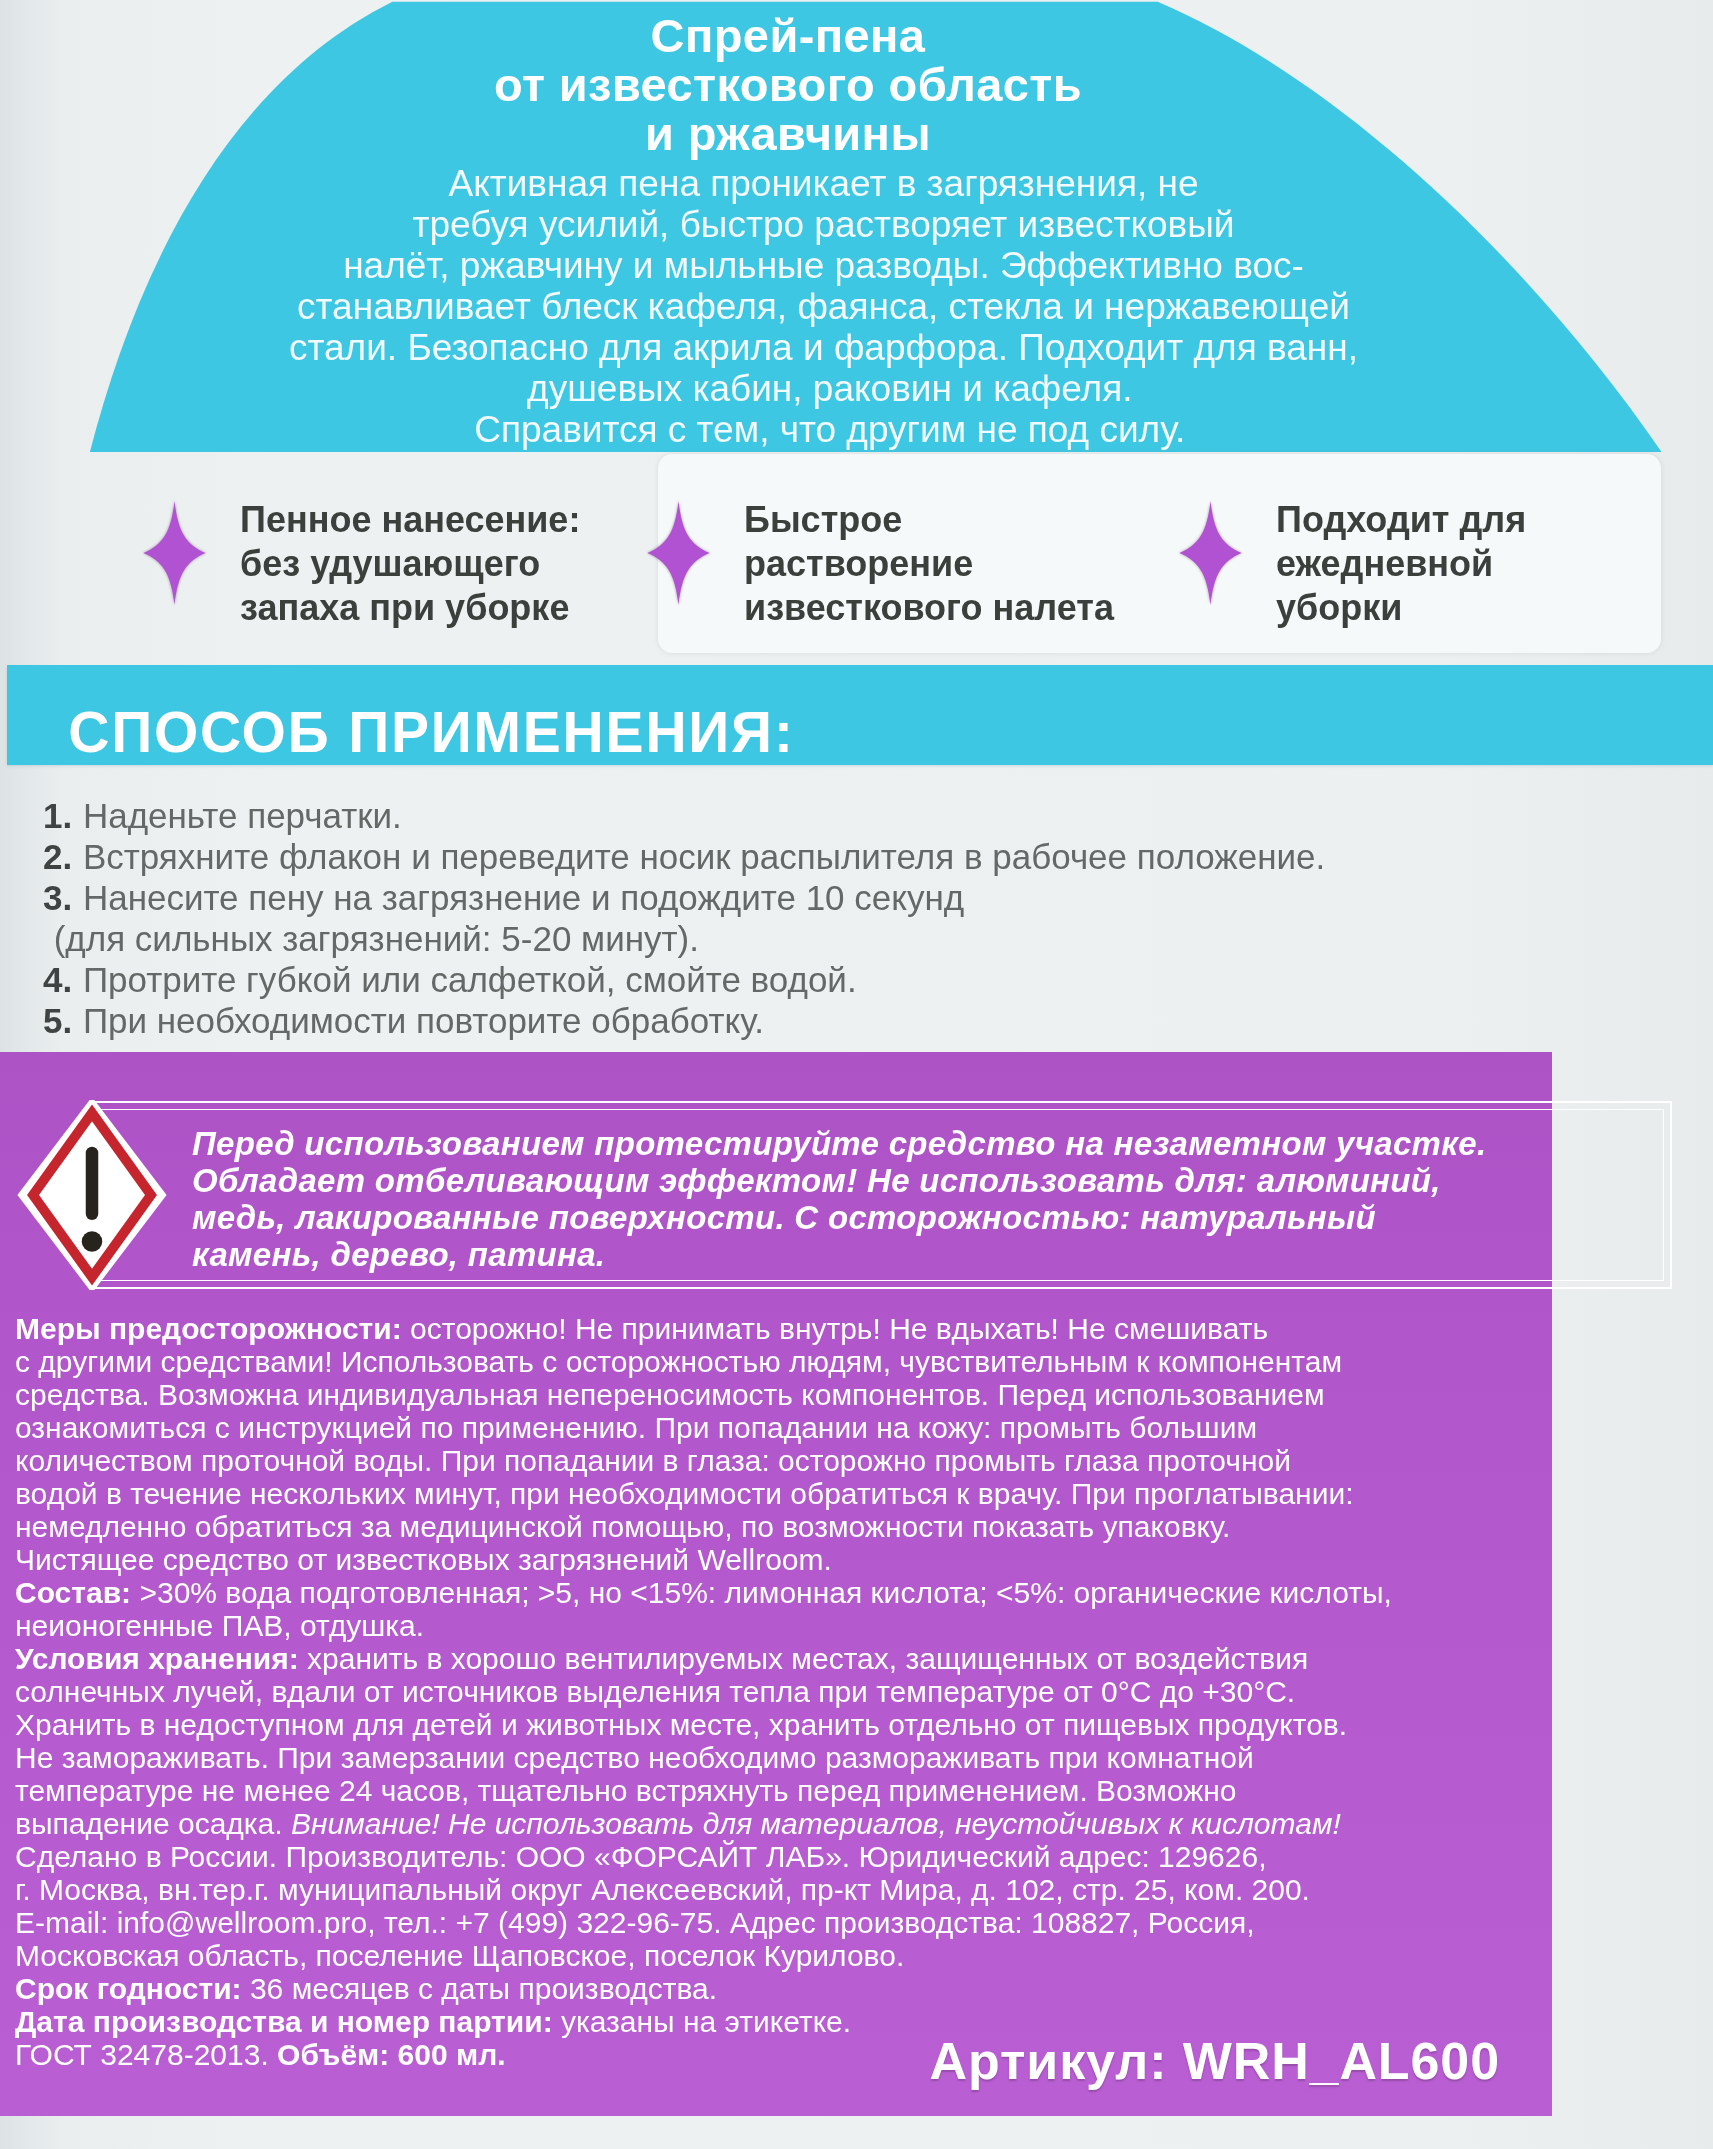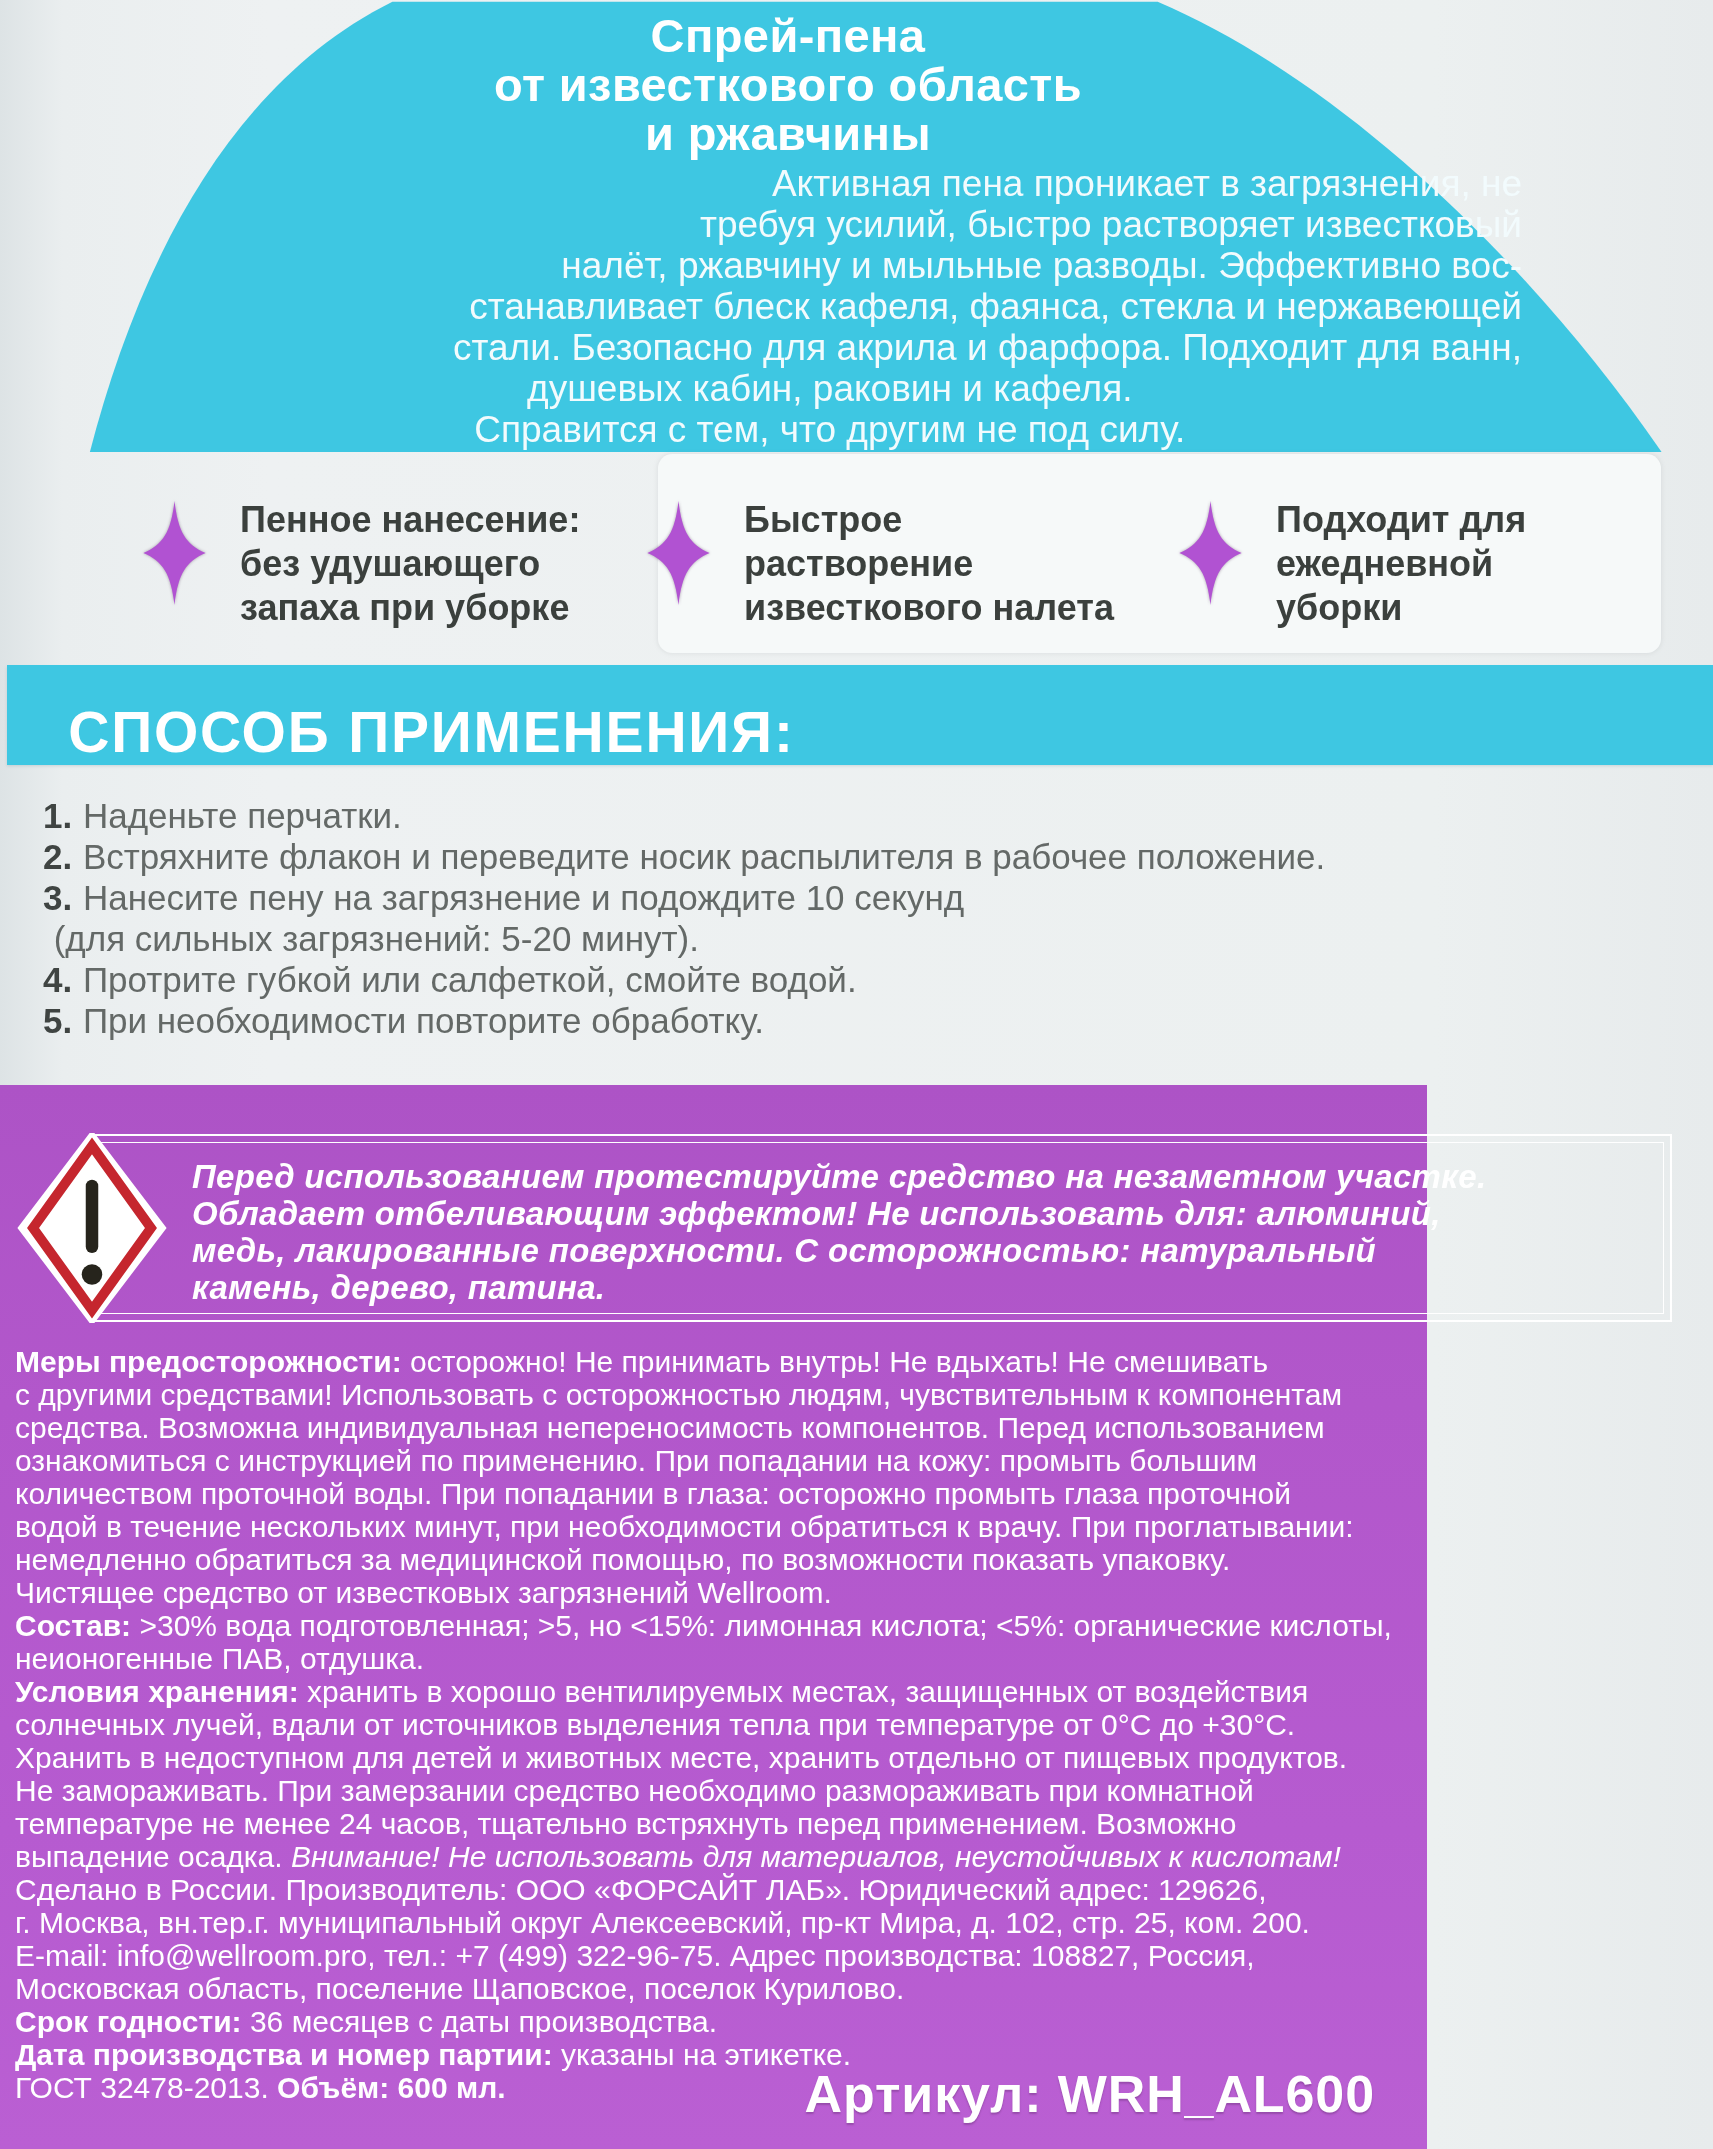--- a/index.html
+++ b/index.html
@@ -14,21 +14,21 @@
   .dome-svg{position:absolute;left:0;top:0;}
   .title{
     position:absolute;left:430px;top:10.7px;width:716px;
     text-align:center;color:#ffffff;font-size:47px;font-weight:bold;
     line-height:49px;white-space:pre-line;letter-spacing:0.4px;
   }
   .desc{
     position:absolute;left:125px;top:163px;width:1397px;
     color:#f2fbfd;font-size:37px;line-height:41px;
   }
-  .desc > div{text-align:right;}
+  .desc > div{text-align:center;}
   .desc > div:nth-of-type(6),
   .desc > div:nth-of-type(7){text-align:center;padding-left:12.5px;}
 
   
   .white-card{
     position:absolute;left:658px;top:454px;width:1003px;height:199px;
     background:#f6f9f9;border-radius:14.3px;box-shadow:0 0 5.4px rgba(120,130,135,.18);
   }
 
   
@@ -53,21 +53,21 @@
     margin-left:61px;color:#ffffff;font-size:57px;font-weight:bold;letter-spacing:1.8px;
   }
 
   
   .steps{position:absolute;left:43px;top:795px;width:1612px;font-size:35px;line-height:41px;color:#646967;}
   .step-num{font-weight:bold;color:#3f4442;margin-right:10.7px;}
   .step-text{font-weight:normal;}
 
   
   .purple{
-    position:absolute;left:0;top:1085px;width:1427px;height:1064px;
+    position:absolute;left:0;top:1052px;width:1552px;height:1064px;
     background:linear-gradient(180deg,#ad53c6 0%,#b257cb 30%,#b65bd0 70%,#ba5fd3 100%);
   }
   .warn-box{
     position:absolute;left:90px;top:49px;width:1578px;height:184px;
     border:2.7px solid #ffffff;
   }
   .warn-inner{position:absolute;inset:6.3px;border:1.8px solid #ffffff;}
   .ghs-diamond{position:absolute;left:-75px;top:-2.7px;}
   .warn-text{
     position:absolute;left:100px;top:22.4px;

